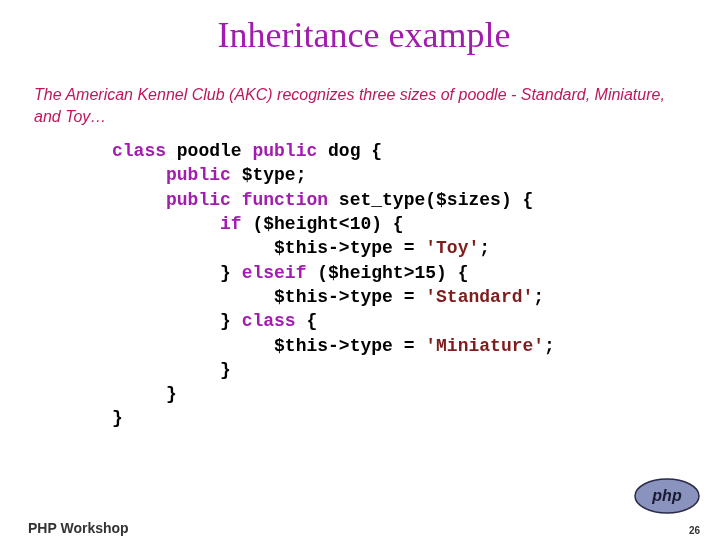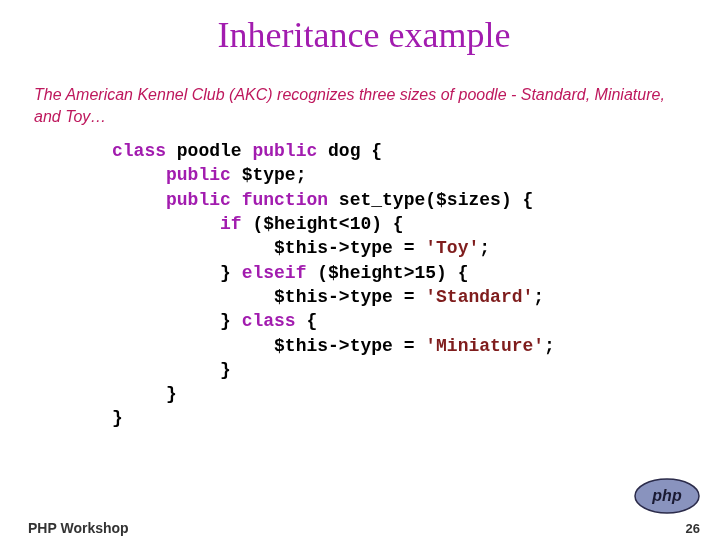--- a/index.html
+++ b/index.html
@@ -68,21 +68,21 @@
     color: #333;
   }
   .footer-right {
     display: flex;
     align-items: center;
     gap: 10px;
   }
   .page-num {
     font-family: Arial, Helvetica, sans-serif;
     font-weight: bold;
-    font-size: 13px;
+    font-size: 10px;
     color: #333;
     margin-left: 12px;
   }
   .php-logo {
     position: absolute;
     right: 28px;
     bottom: 32px;
     font-style: italic;
   }
   .php-logo svg { display: block; }

